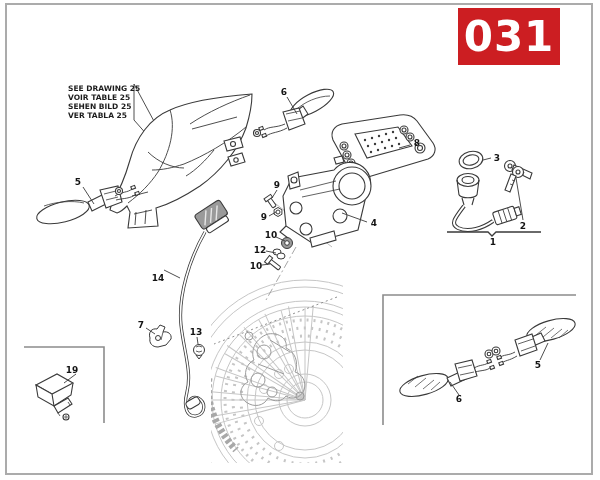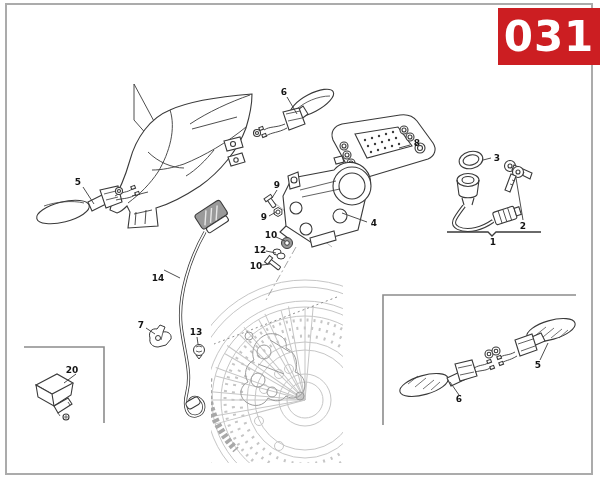--- a/index.html
+++ b/index.html
@@ -1,21 +1,21 @@
 <!DOCTYPE html>
 <html><head>
 <meta charset="utf-8">
 <style>
   html,body{margin:0;padding:0;background:#ffffff;}
   .page{position:relative;width:600px;height:480px;background:#ffffff;overflow:hidden;
         font-family:"DejaVu Sans","Liberation Sans",sans-serif;}
   svg{position:absolute;left:0;top:0;}
   .badge{position:absolute;left:458px;top:8px;width:102px;height:57px;background:#cc1e22;
          color:#fff;font-weight:bold;font-size:42px;display:flex;align-items:center;
-         justify-content:center;letter-spacing:1px;margin-left:40px;}
+         justify-content:center;letter-spacing:1px;}
   .note{position:absolute;left:68px;top:84px;font-size:7.5px;font-weight:bold;
         line-height:9px;color:#1c1c1c;white-space:nowrap;}
   .plabel{position:absolute;transform:translate(-50%,-50%);font-size:9px;font-weight:bold;
           color:#141414;}
 </style>
 </head>
 <body>
 
 <div class="page">
 
@@ -331,33 +331,39 @@
     <path d="M146,328 L155,334"></path>
     <path d="M197,337 L198,344"></path>
     <path d="M76,374 L64,383"></path>
     <path d="M459,395 L450,382"></path>
     <path d="M540,360 L548,343"></path>
   </g>
 </svg>
 
 <div class="badge">031</div>
 
+<div class="note">
+  <div>SEE DRAWING 25</div>
+  <div>VOIR TABLE 25</div>
+  <div>SEHEN BILD 25</div>
+  <div>VER TABLA 25</div>
+</div>
 
 <div class="plabel" style="left:493px;top:242px">1</div>
 <div class="plabel" style="left:523px;top:226px">2</div>
 <div class="plabel" style="left:497px;top:158px">3</div>
 <div class="plabel" style="left:374px;top:223px">4</div>
 <div class="plabel" style="left:78px;top:182px">5</div>
 <div class="plabel" style="left:284px;top:92px">6</div>
 <div class="plabel" style="left:141px;top:325px">7</div>
 <div class="plabel" style="left:417px;top:143px">8</div>
 <div class="plabel" style="left:264px;top:217px">9</div>
 <div class="plabel" style="left:271px;top:235px">10</div>
 <div class="plabel" style="left:256px;top:266px">10</div>
 <div class="plabel" style="left:260px;top:250px">12</div>
 <div class="plabel" style="left:277px;top:185px">9</div>
 <div class="plabel" style="left:158px;top:278px">14</div>
 <div class="plabel" style="left:196px;top:332px">13</div>
-<div class="plabel" style="left:72px;top:370px">20</div>
+<div class="plabel" style="left:72px;top:370px">19</div>
 <div class="plabel" style="left:538px;top:365px">5</div>
 <div class="plabel" style="left:459px;top:399px">6</div>
 
 </div>
 
 </body></html>

